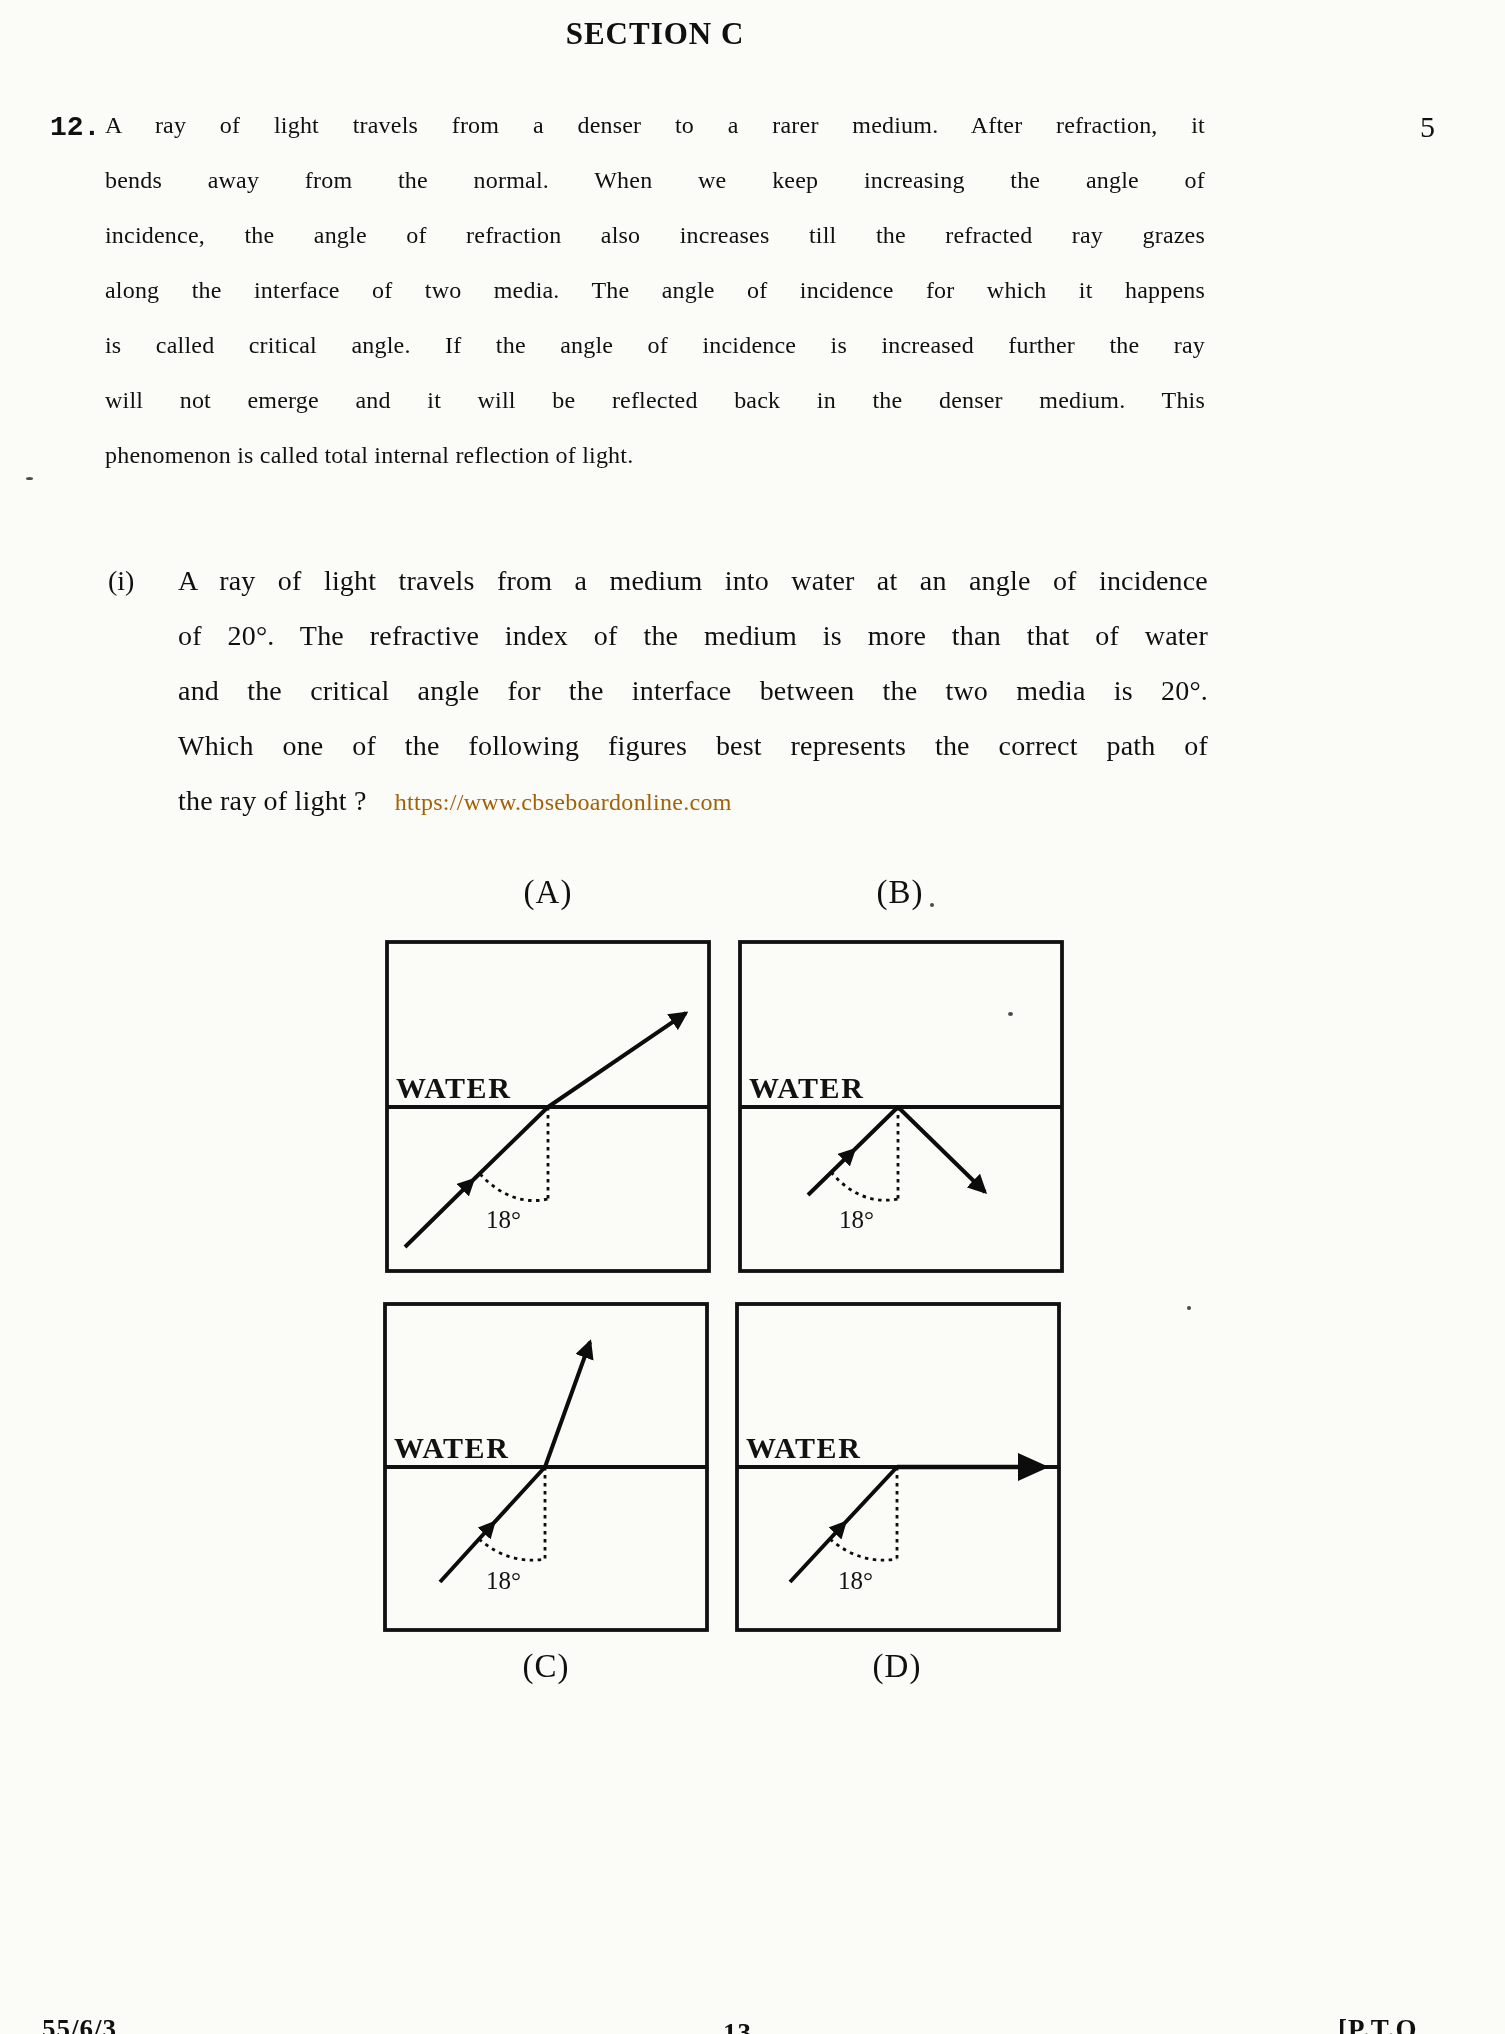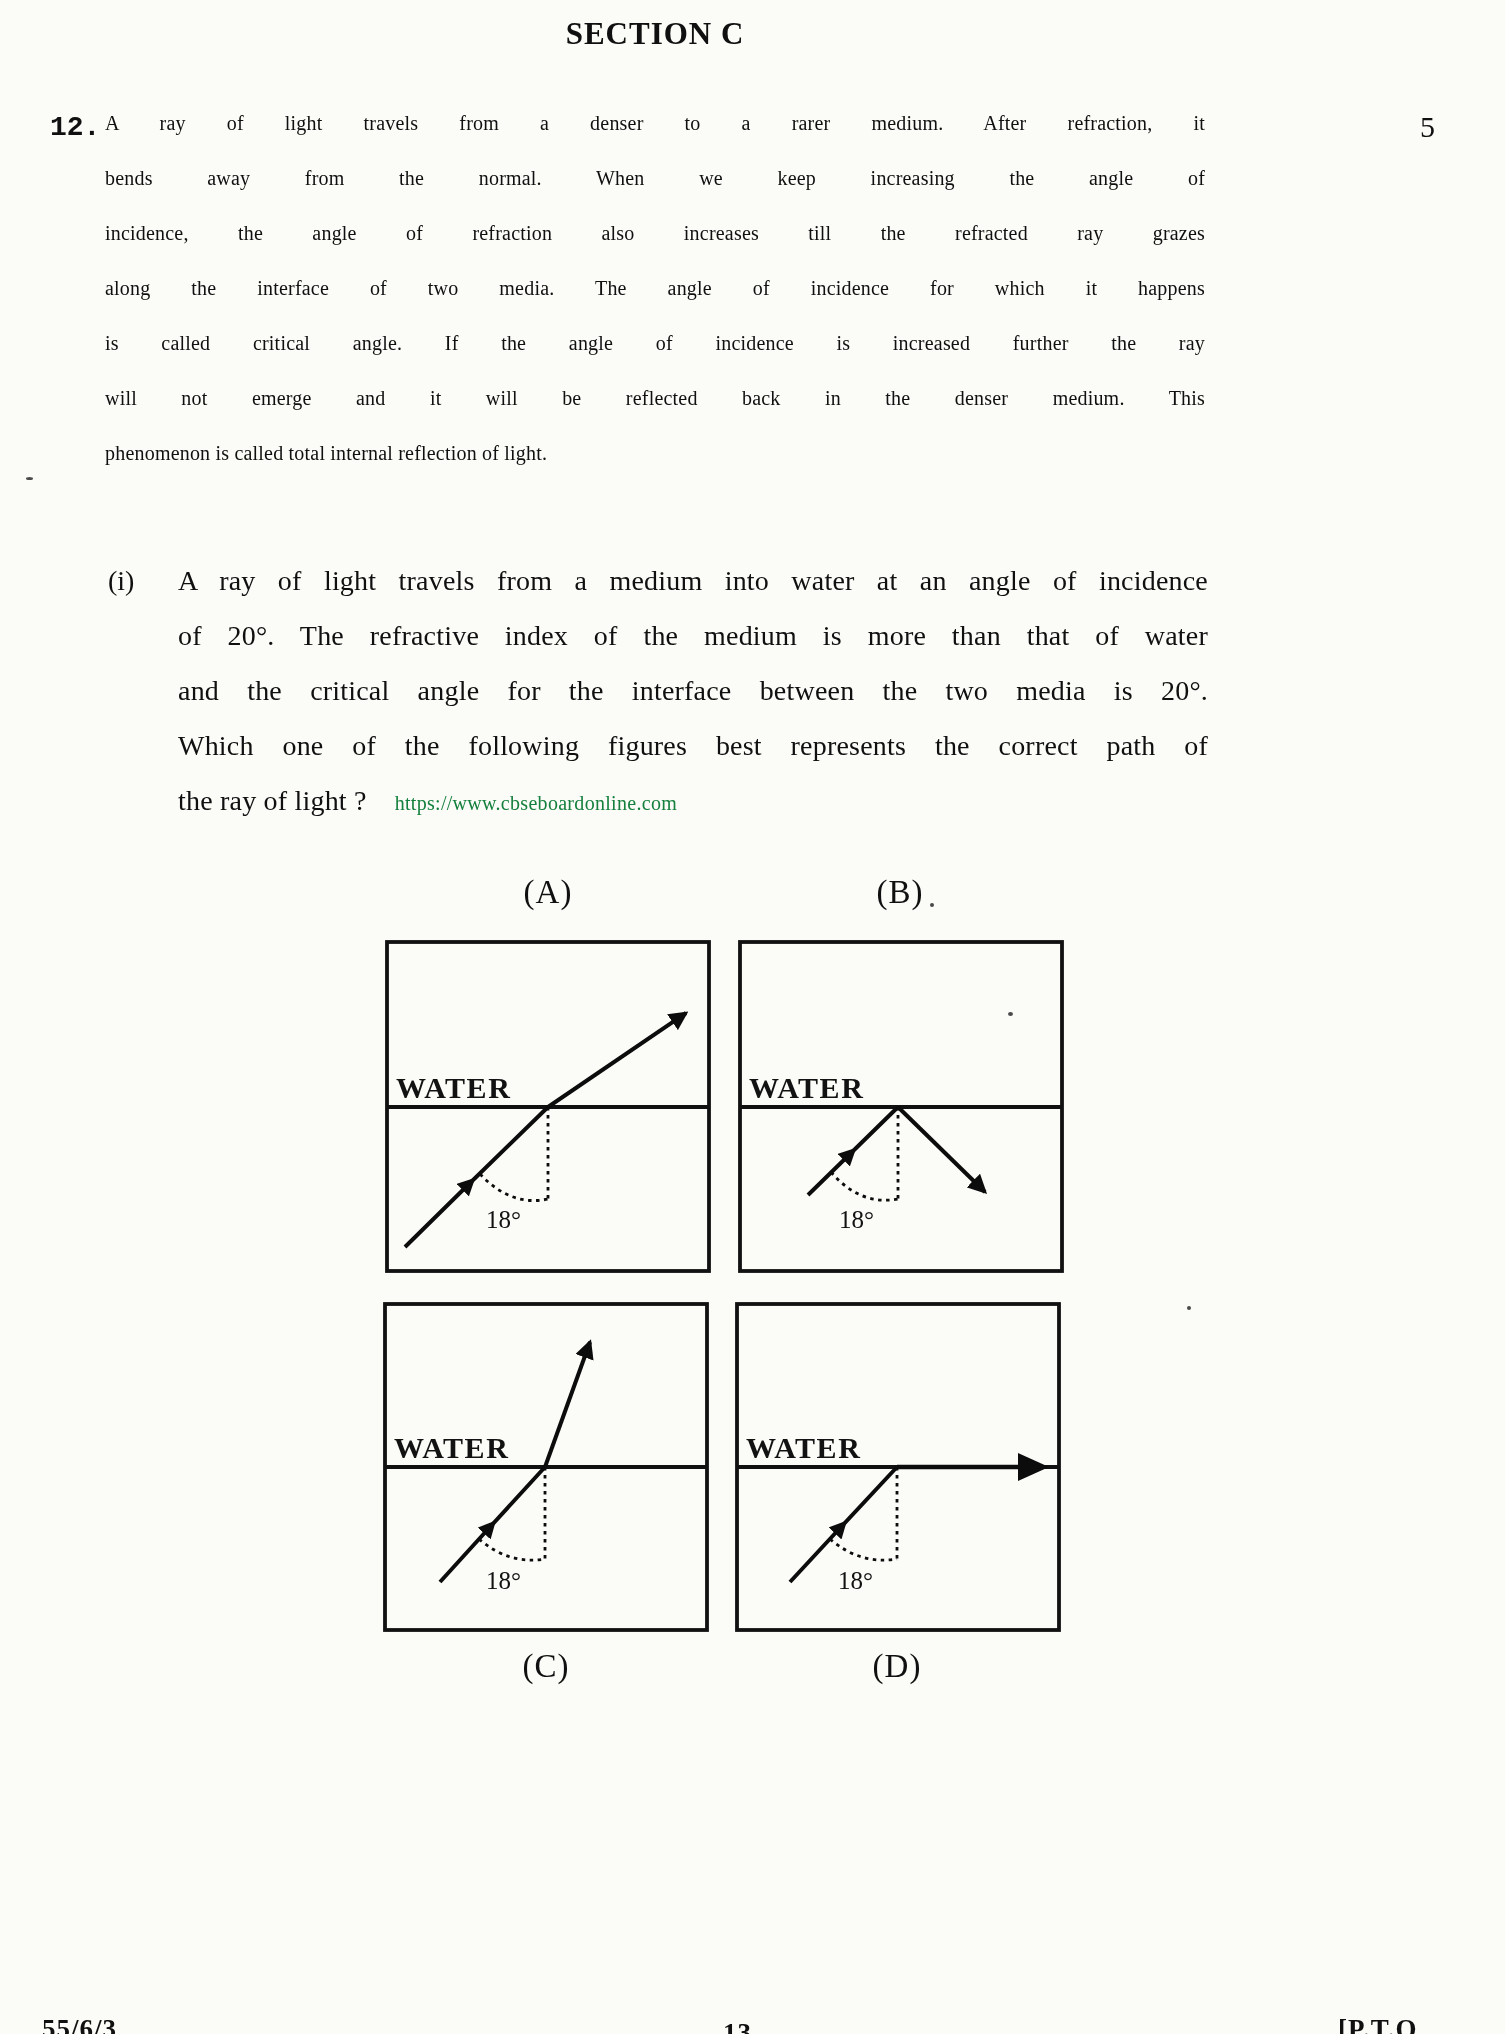--- a/index.html
+++ b/index.html
@@ -17,34 +17,34 @@
   .qnum{
     position:absolute; left:50px; top:112px;
     font-size:28px; font-weight:600;font-family:Liberation Mono, monospace;
   }
   .marks{
     position:absolute; left:1420px; top:110px;
     font-size:30px;
   }
   .qline{
     position:absolute; left:105px; width:1100px; height:42px;
-    font-size:20px; letter-spacing:.2px;
+    font-size:24px; letter-spacing:.2px;
     text-align:justify; text-align-last:justify; white-space:normal;
   }
   .qline.lastline{ text-align-last:left; }
   .sublabel{
     position:absolute; left:108px; top:565px; font-size:28px;
   }
   .sline{
     position:absolute; left:178px; width:1030px; height:42px;
     font-size:28px; letter-spacing:.2px;
     text-align:justify; text-align-last:justify;
   }
   .sline.lastline{ text-align-last:left; }
-  .url{ font-size:20px; margin-left:28px; letter-spacing:.3px; color:#15803d; }
+  .url{ font-size:24px; margin-left:28px; letter-spacing:.3px; color:#a16207; }
   .figcap{
     position:absolute; transform:translateX(-50%);
     font-size:33px; letter-spacing:1px;
   }
   .figbox{ position:absolute;text-align:center; }
   svg text{ font-family:"Liberation Serif","DejaVu Serif",serif; fill:#121212; }
   .water-label{ font-size:30px; font-weight:600; letter-spacing:1.5px; }
   .angle-label{ font-size:25px; }
   .footer{
     position:absolute; font-size:27px; font-weight:bold; letter-spacing:1px;

